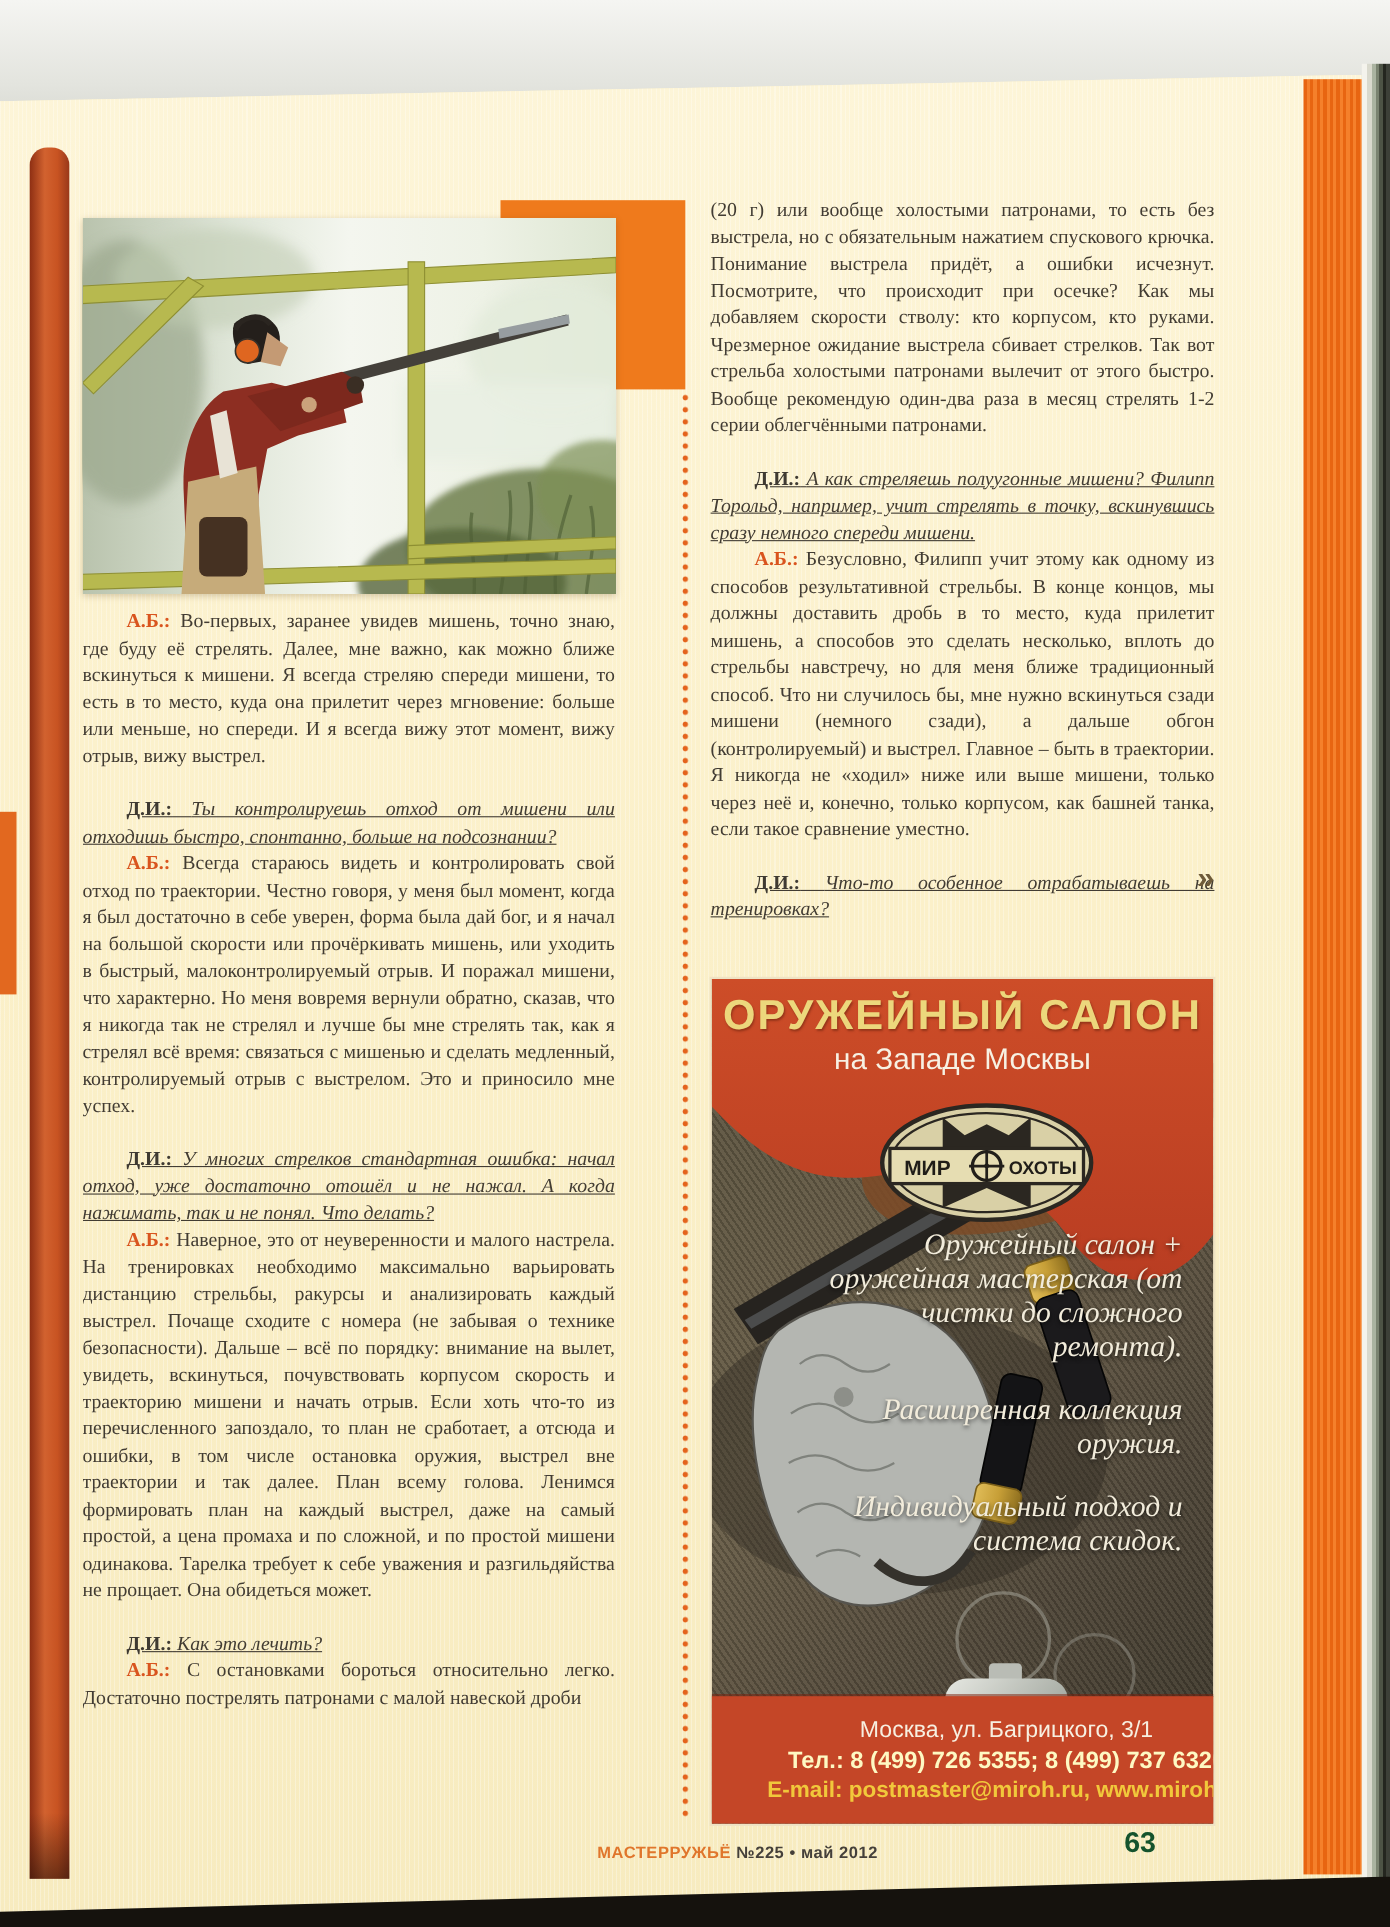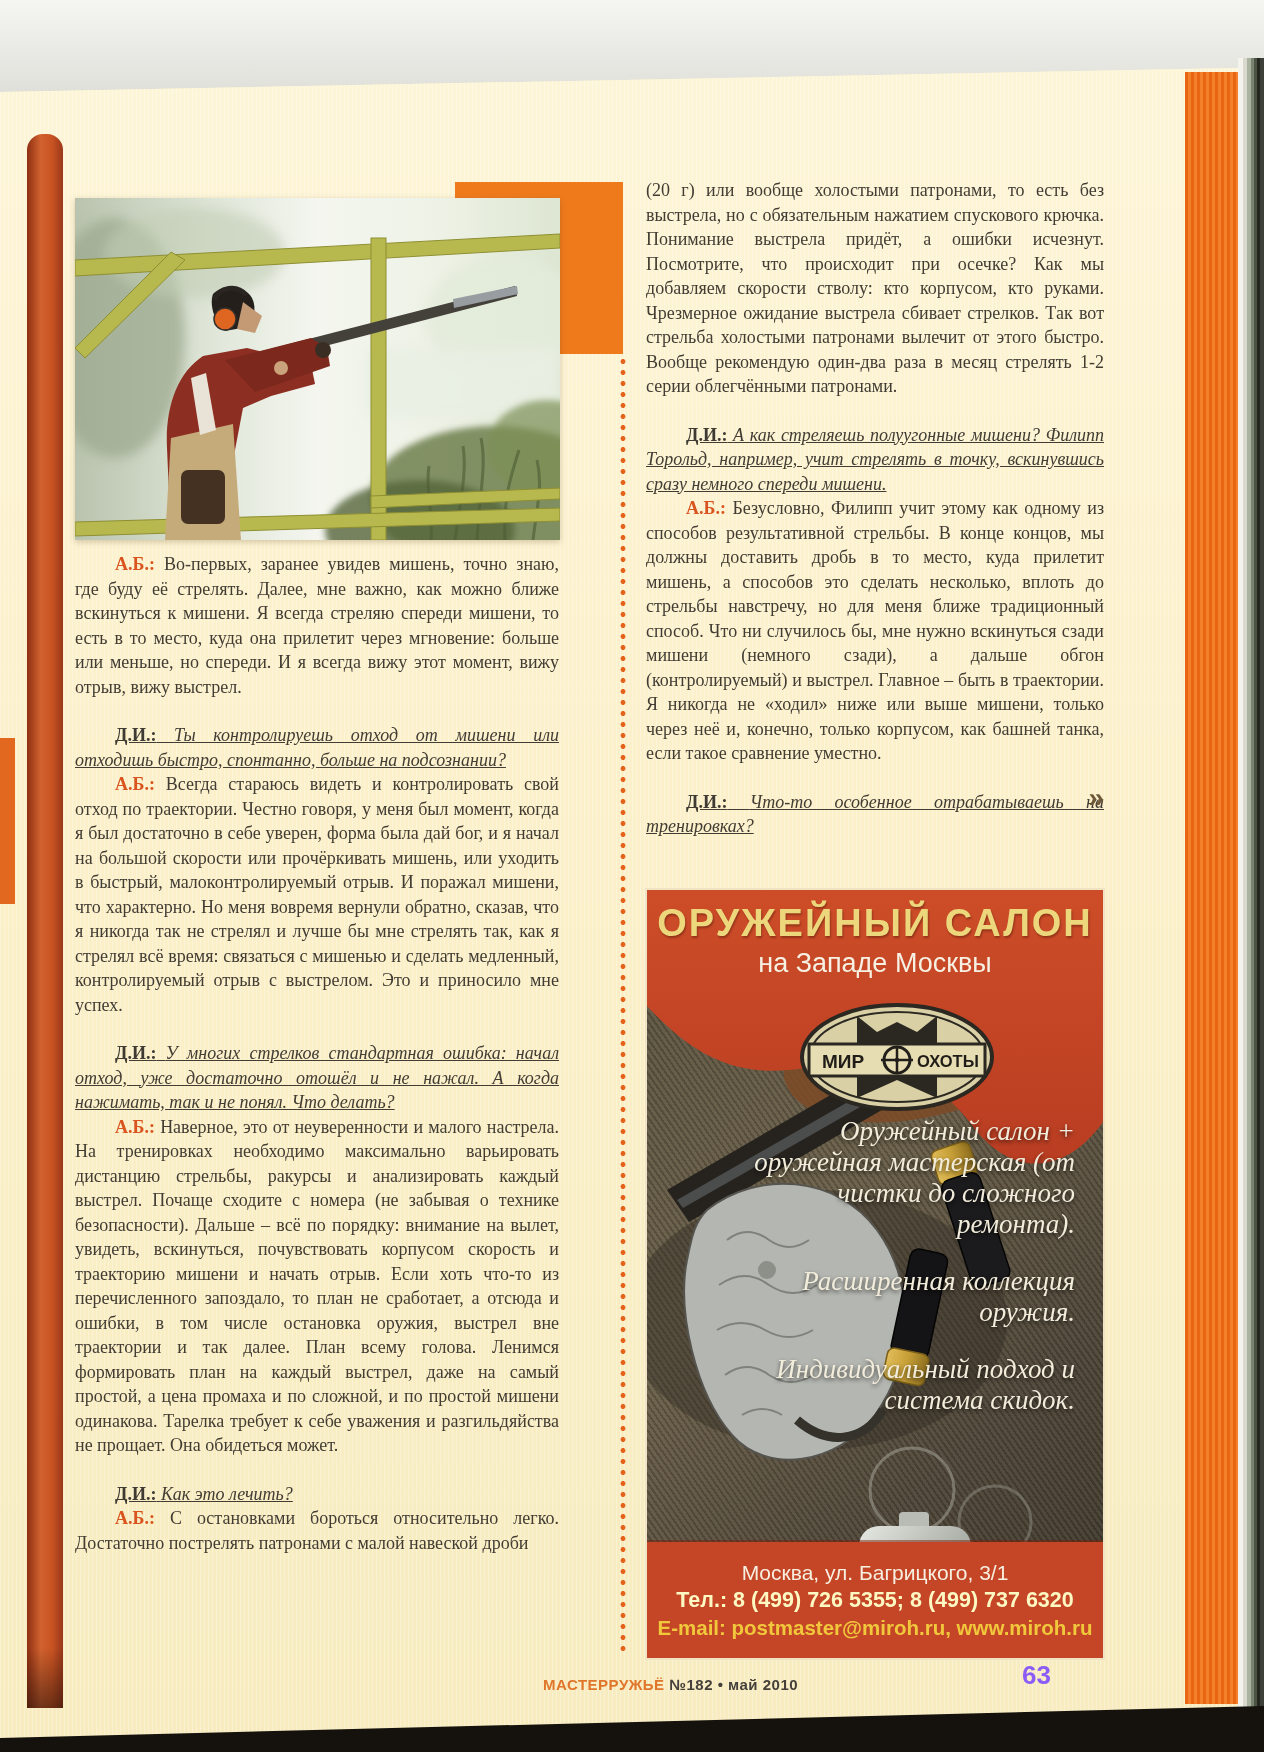--- a/index.html
+++ b/index.html
@@ -75,32 +75,32 @@
   .ad-sub{position:absolute;left:0;top:58px;width:456px;text-align:center;
     font-family:"Liberation Sans",sans-serif;font-size:27px;color:#f7f1e3;}
   .ad-logo{position:absolute;left:152px;top:112px;width:196px;height:110px;}
   .ad-script{position:absolute;right:28px;top:226px;width:330px;text-align:right;
     font-family:"Liberation Serif",serif;font-style:italic;font-size:27px;line-height:31px;
     color:#f2ecdb;text-shadow:0 2px 4px rgba(0,0,0,0.65);}
   .ad-script .svc{margin-bottom:26px;}
   .ad-band{position:absolute;left:0;bottom:0;width:456px;height:116px;background:#c44627;
     box-shadow:0 -2px 0 rgba(120,30,10,0.5);
     display:flex;flex-direction:column;align-items:center;justify-content:center;gap:3px;
-    font-family:"Liberation Sans",sans-serif;}
+    font-family:"Liberation Sans",sans-serif;padding-left:40px;}
   .band-address{color:#f7efe0;font-size:21px;}
   .band-phone{color:#fef9c3;font-size:21.5px;font-weight:bold;}
   .band-email{color:#f1c83b;font-size:20.5px;font-weight:bold;}
 
   
   .footer{position:absolute;left:543px;top:1676px;font-family:"Liberation Sans",sans-serif;
     font-size:15px;font-weight:bold;letter-spacing:0.5px;}
   .mag-name{color:#e0762c;}
   .mag-issue{color:#45403a;}
   .page-num{position:absolute;left:1022px;top:1660px;font-family:"Liberation Sans",sans-serif;
-    font-size:26px;font-weight:600;color:#8b5cf6;}
+    font-size:26px;font-weight:600;color:#14532d;}
 </style>
 </head>
 <body>
 
 <div id="canvas">
 
   <div class="scan-top"></div>
   <div class="page"></div>
 
   <div class="left-bar"></div>
@@ -278,17 +278,17 @@
       <div class="band-address">Москва, ул. Багрицкого, 3/1</div>
       <div class="band-phone">Тел.: 8 (499) 726 5355; 8 (499) 737 6320</div>
       <div class="band-email">E-mail: postmaster@miroh.ru, www.miroh.ru</div>
     </div>
   </div>
 
   <div class="scan-bottom"></div>
 
   <div class="footer">
     <span class="mag-name">МАСТЕРРУЖЬЁ</span>
-    <span class="mag-issue">№182 • май 2010</span>
+    <span class="mag-issue">№225 • май 2012</span>
   </div>
   <div class="page-num">63</div>
 
 </div>
 
 </body></html>

